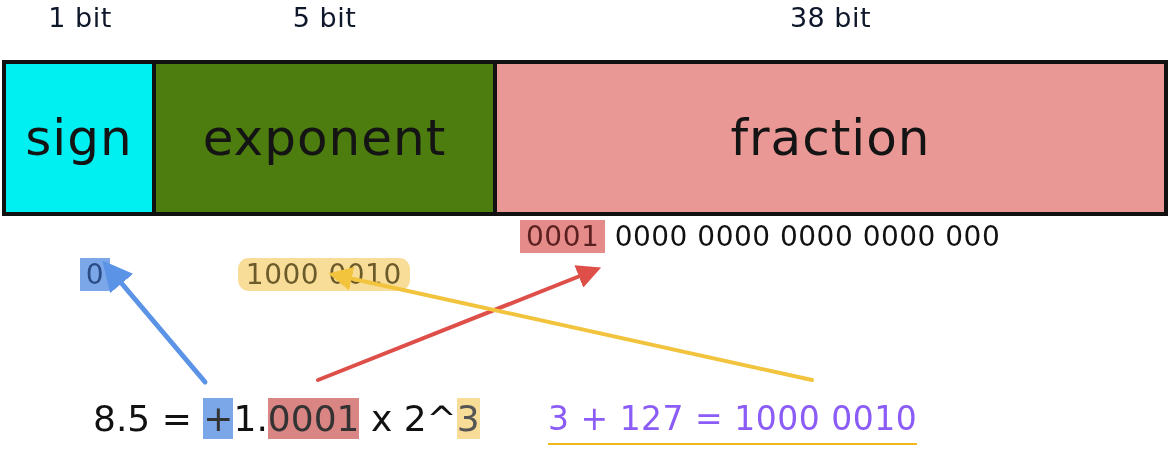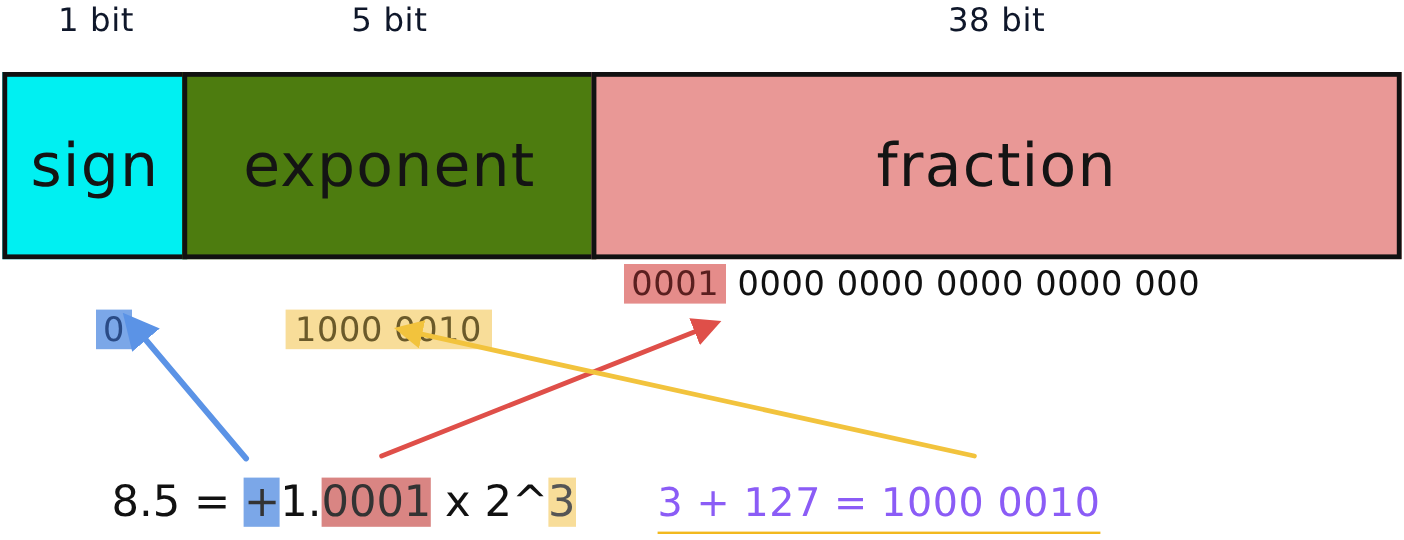--- a/index.html
+++ b/index.html
@@ -44,21 +44,21 @@
       position: absolute;
       top: 218px;
       height: 38px;
       line-height: 38px;
       font-size: 28px;
       color: #111;
       white-space: pre;
       letter-spacing: 0.5px;
     }
     .hl-blue { background: #7ba7e8; color: #2a4b86; padding: 0 6px; }
-    .hl-yellow { background: #f8dd99; color: #6b5a2a; padding: 0 8px; }
+    .hl-yellow { background: #f8dd99; color: #6b5a2a; padding: 0 8px; border-radius: 11px; }
     .hl-red { background: #e58c8a; color: #5a1f1f; padding: 0 6px; }
 
     .equation {
       position: absolute;
       top: 393px;
       left: 93px;
       height: 52px;
       line-height: 52px;
       font-size: 36px;
       color: #111;

